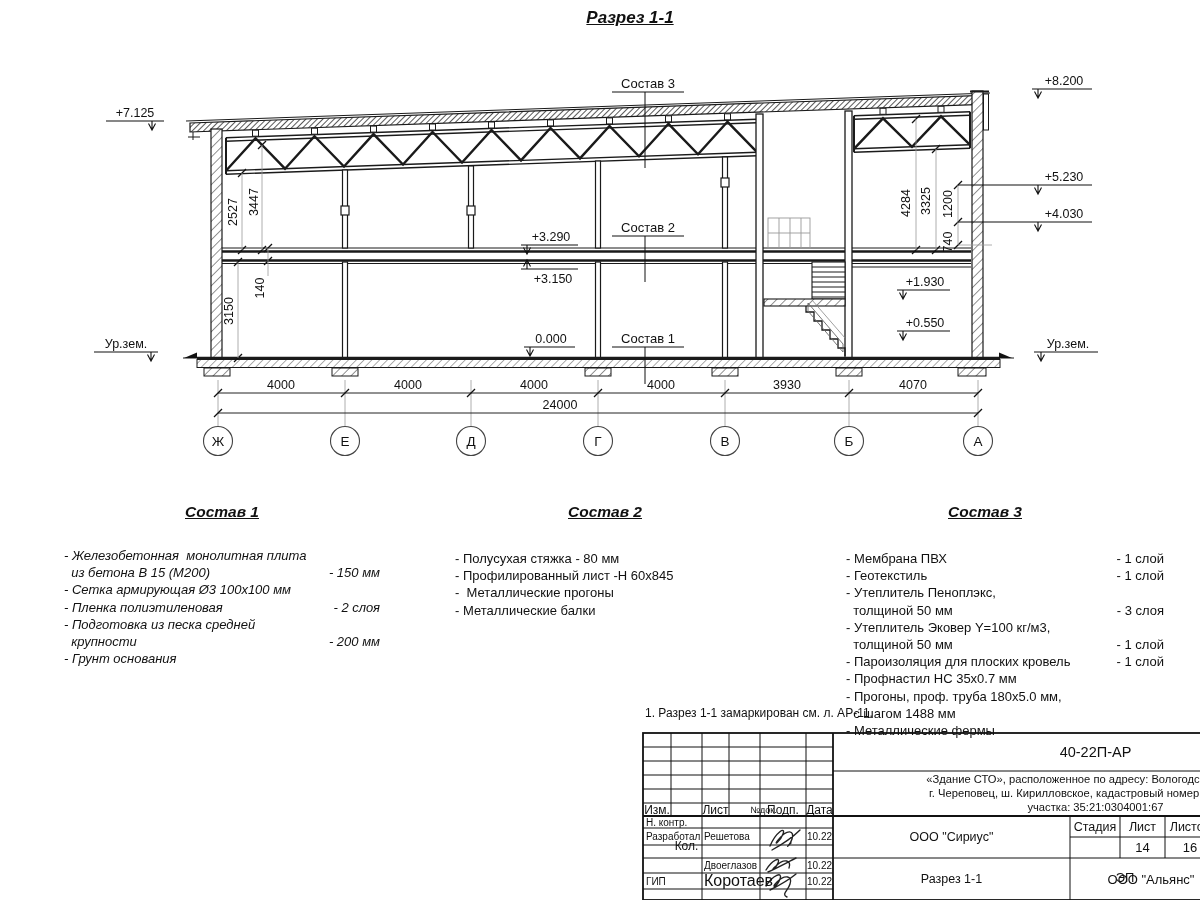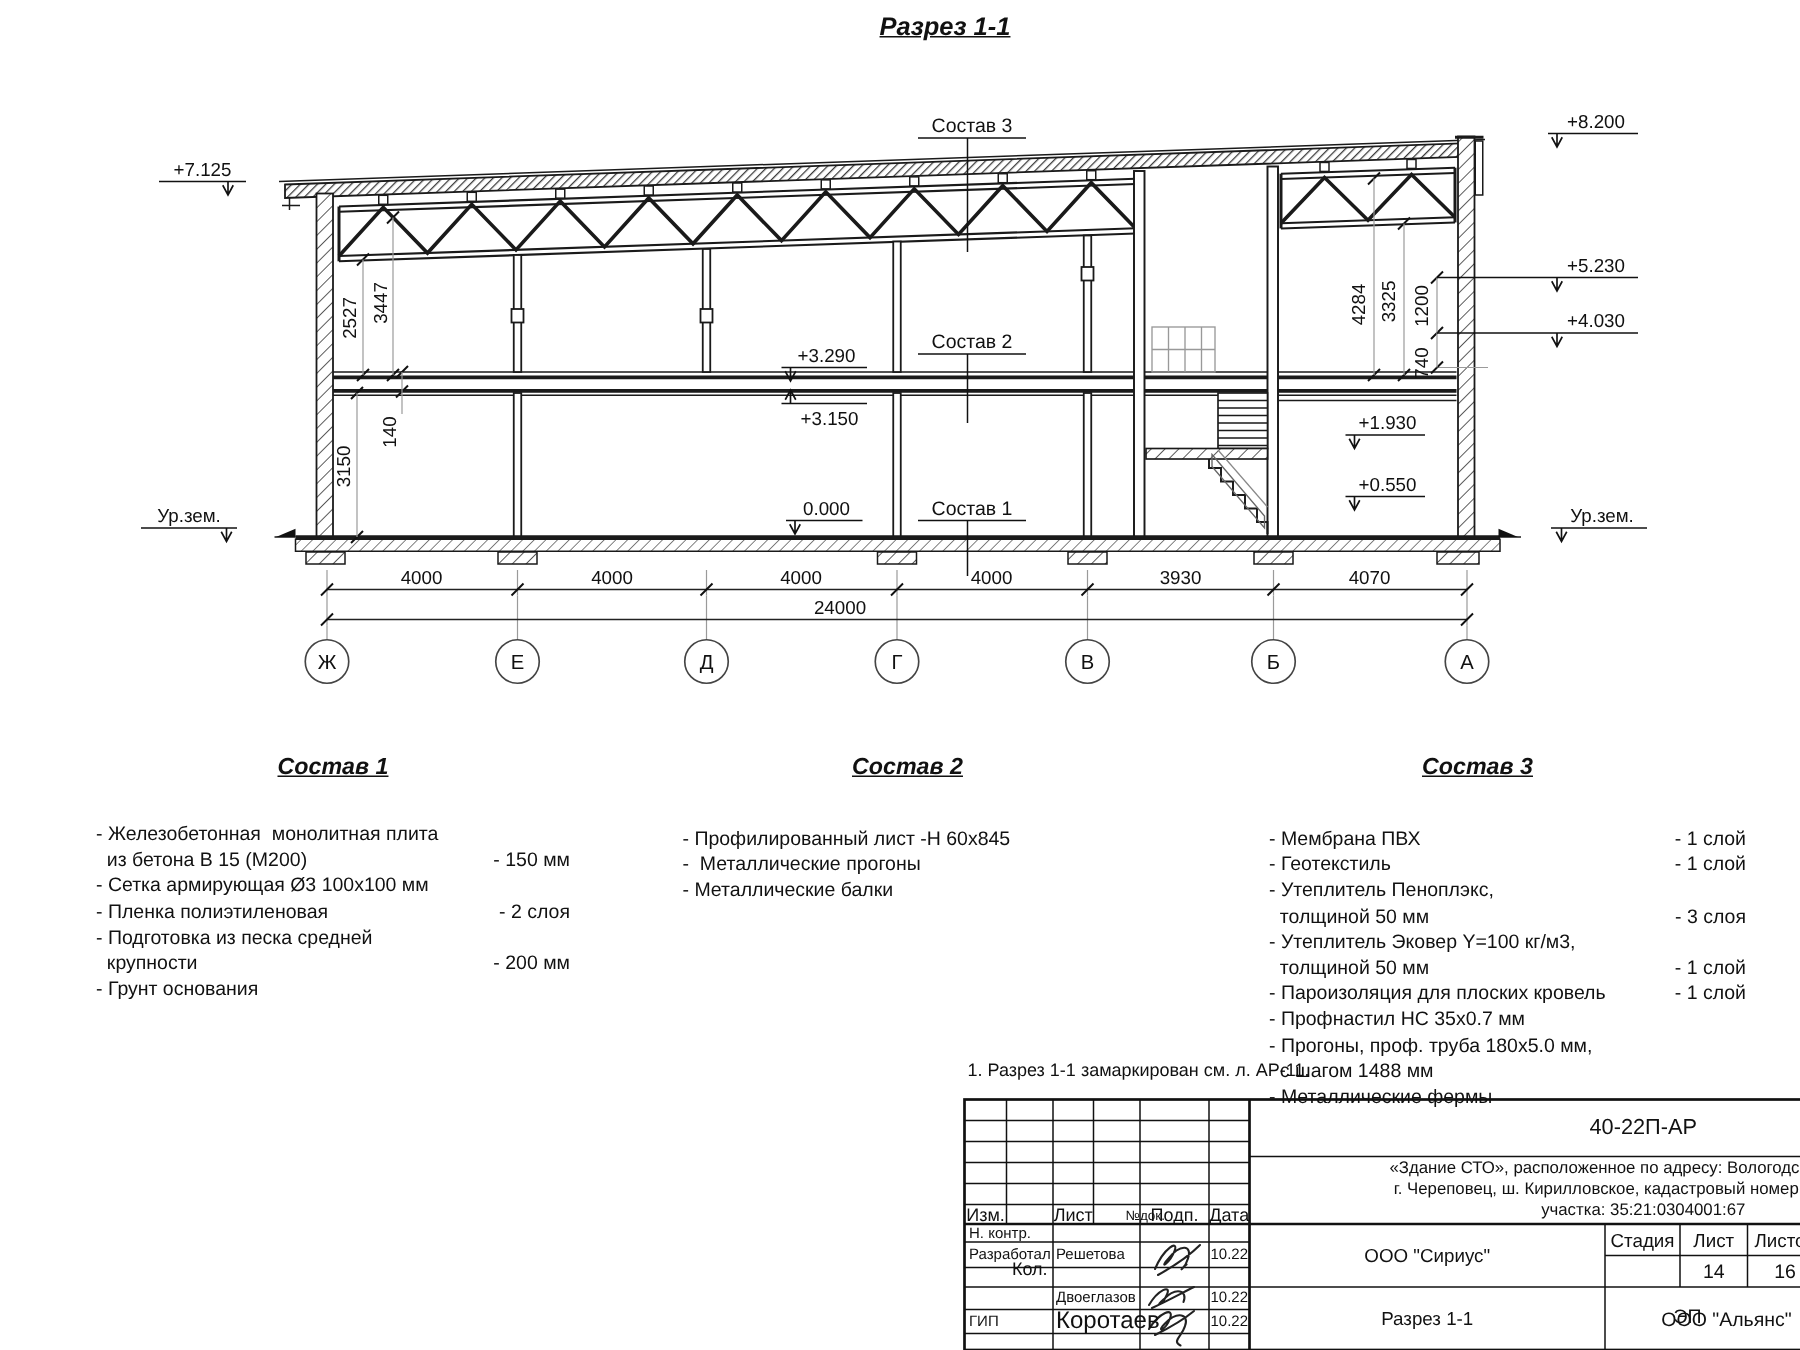--- a/index.html
+++ b/index.html
@@ -357,21 +357,21 @@
   <g stroke="#222" stroke-width="1.4" fill="none" stroke-linecap="round">
     <path d="M770,846 C776,832 786,826 783,834 C780,842 772,847 779,839 C787,829 795,830 792,839 C790,846 784,849 791,843 M772,850 C781,845 793,837 800,830"></path>
     <path d="M766,870 C772,860 781,856 778,863 C775,870 769,872 776,866 C784,858 792,860 789,868 M768,872 C777,868 788,862 796,858"></path>
     <path d="M766,886 C773,875 783,871 780,879 C777,887 770,889 777,882 C785,874 793,876 790,884 C788,891 781,894 787,897 M770,890 C780,885 790,879 796,874"></path>
   </g>
 </svg>
 
 <div class="abs page-title">Разрез 1-1</div>
 
 <div class="abs comp-head" style="left:64px;top:503px;width:316px;">Состав 1</div>
-<div class="abs comp-list" style="left:64px;top:547px;width:316px;">
+<div class="abs comp-list" style="left:64px;top:547px;width:316px;font-style:italic;">
   <div class="comp-item">
       <span class="txt">- Железобетонная  монолитная плита
   из бетона В 15 (М200)</span>
       <span class="val">- 150 мм</span>
     </div>
   <div class="comp-item">
       <span class="txt">- Сетка армирующая Ø3 100х100 мм</span>
       <span class="val"></span>
     </div>
   <div class="comp-item">
@@ -384,20 +384,23 @@
       <span class="val">- 200 мм</span>
     </div>
   <div class="comp-item">
       <span class="txt">- Грунт основания</span>
       <span class="val"></span>
     </div>
 </div>
 
 <div class="abs comp-head" style="left:455px;top:503px;width:300px;">Состав 2</div>
 <div class="abs comp-list" style="left:455px;top:550px;width:290px;">
+  <div class="comp-item">
+      <span class="txt">- Полусухая стяжка - 80 мм</span>
+    </div>
   <div class="comp-item">
       <span class="txt">- Профилированный лист -Н 60х845</span>
     </div>
   <div class="comp-item">
       <span class="txt">-  Металлические прогоны</span>
     </div>
   <div class="comp-item">
       <span class="txt">- Металлические балки</span>
     </div>
 </div>

